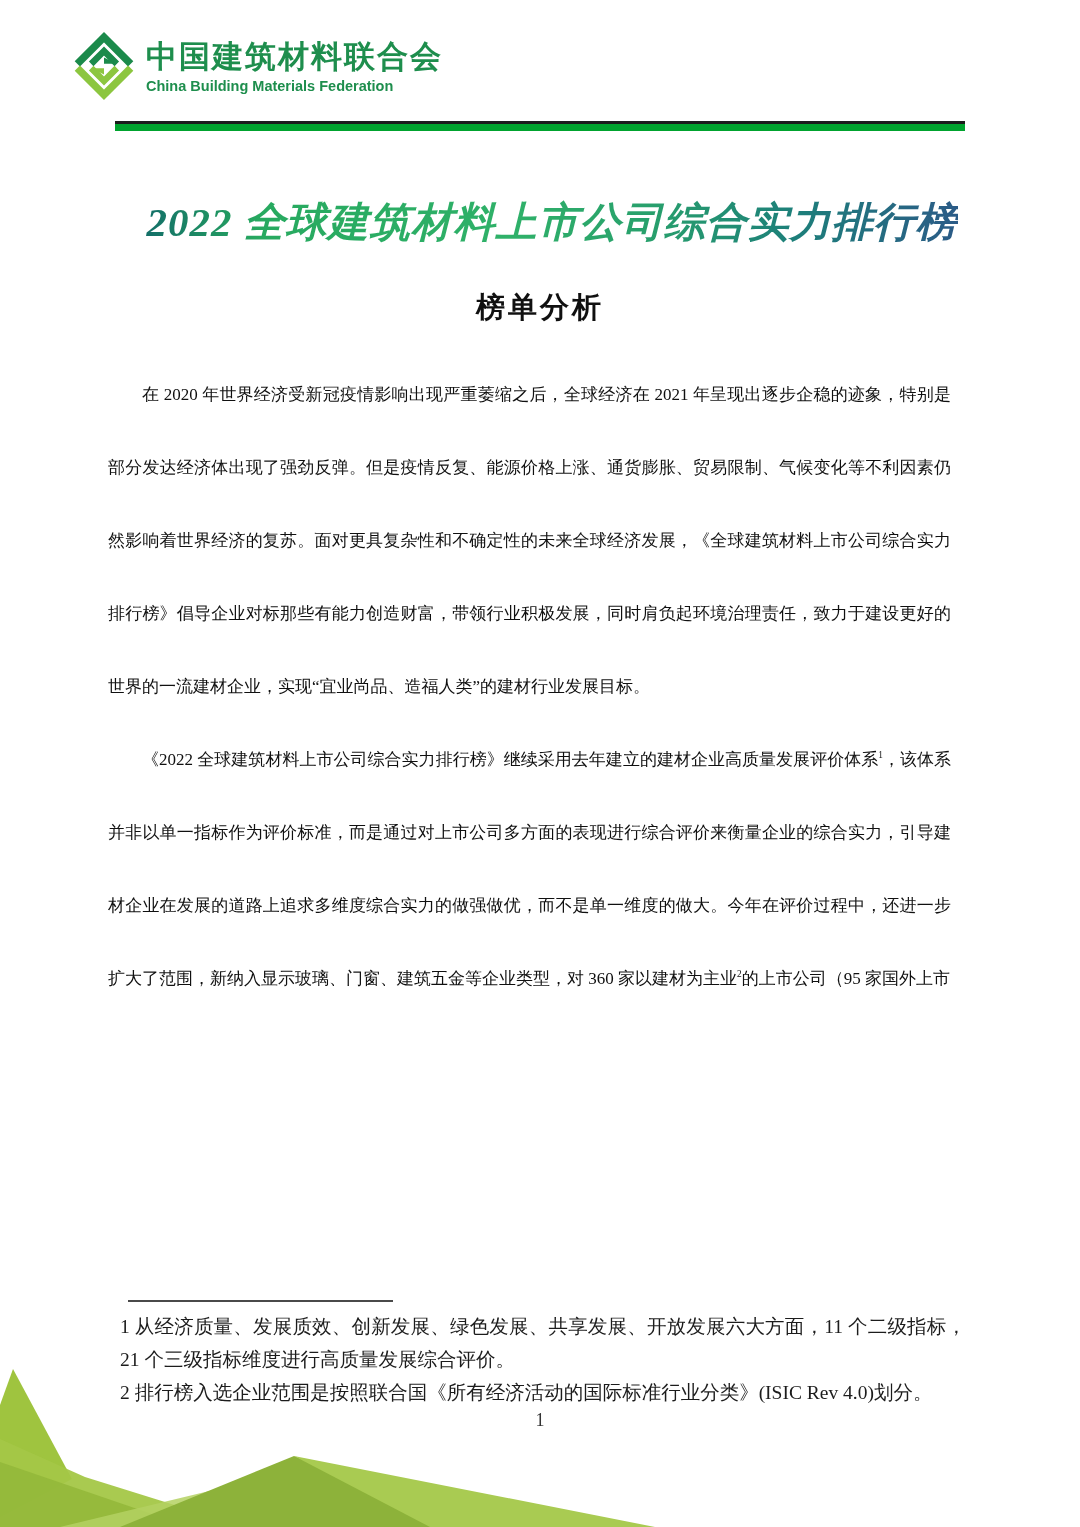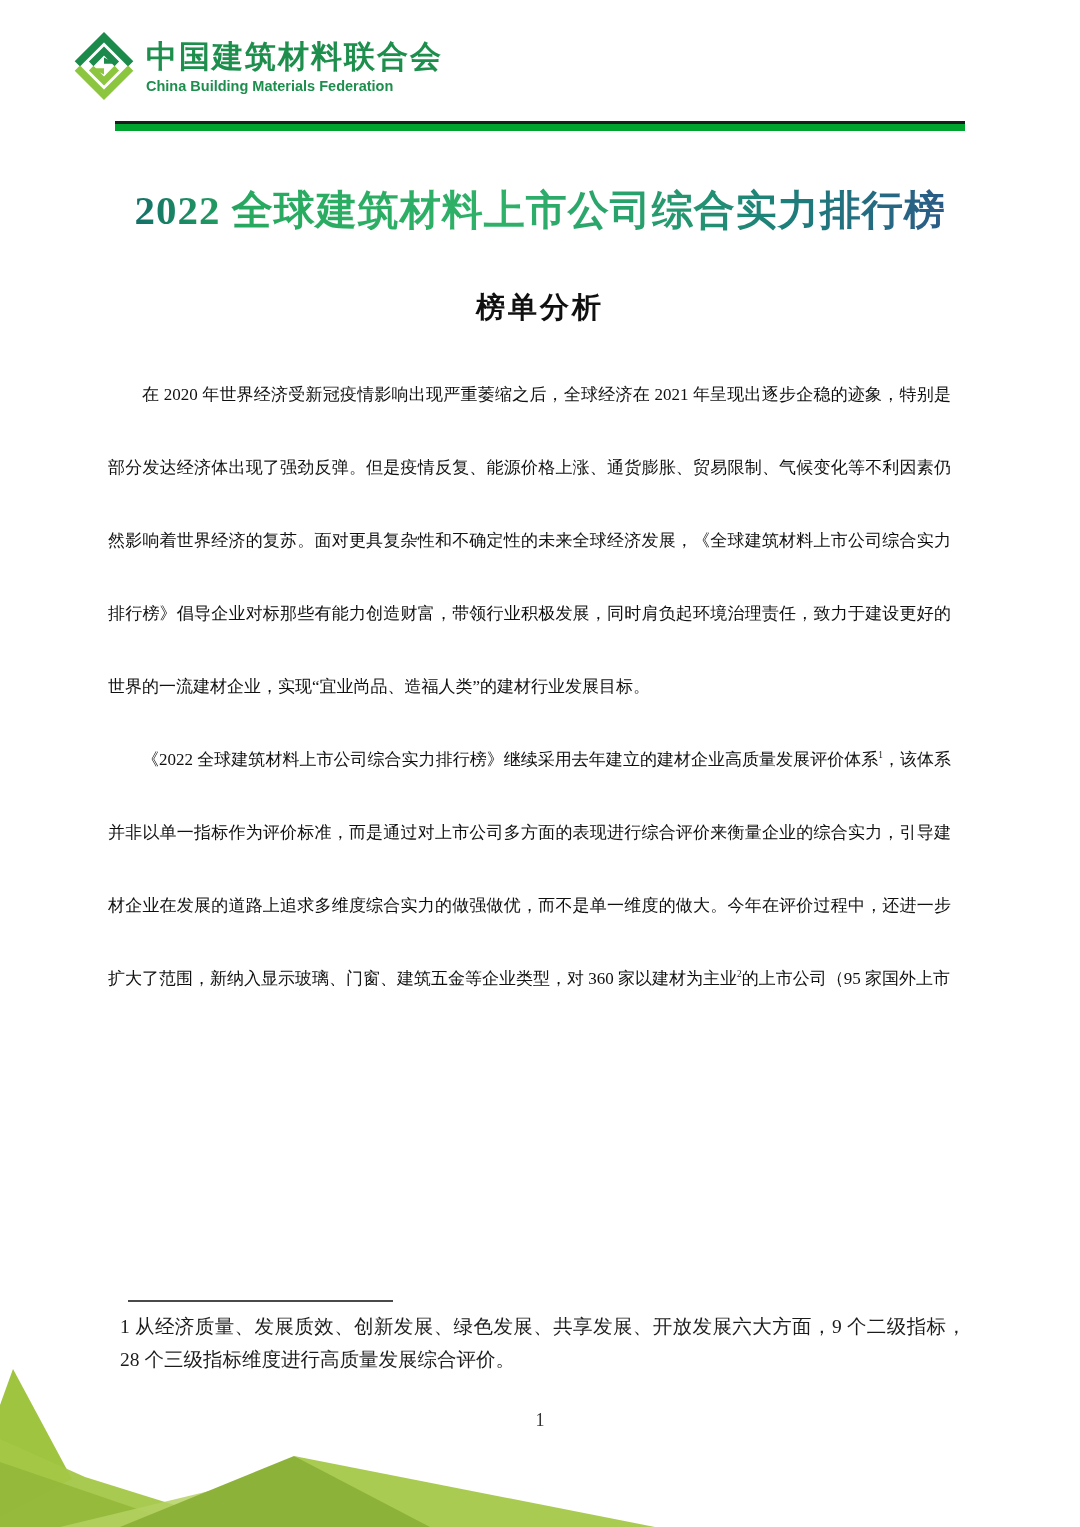--- a/index.html
+++ b/index.html
@@ -86,34 +86,35 @@
       </svg>
     </div>
     <div class="logo-text">
       <div class="zh">中国建筑材料联合会</div>
       <div class="en">China Building Materials Federation</div>
     </div>
   </div>
 
   <div class="header-rule"></div>
 
-  <h1 class="doc-title" style="margin:0;">
+  <h1 class="doc-title" style="margin:12px;font-style:italic;">
     <span class="grad">2022 全球建筑材料上市公司综合实力排行榜</span>
   </h1>
 
   <h2 class="doc-subtitle" style="margin:0;">榜单分析</h2>
 
   <div class="body-text">
     <p><span>在 2020 年世界经济受新冠疫情影响出现严重萎缩之后，全球经济在 2021 年呈现出逐步企稳的迹象，特别是部分发达经济体出现了强劲反弹。但是疫情反复、能源价格上涨、通货膨胀、贸易限制、气候变化等不利因素仍然影响着世界经济的复苏。面对更具复杂性和不确定性的未来全球经济发展，《全球建筑材料上市公司综合实力排行榜》倡导企业对标那些有能力创造财富，带领行业积极发展，同时肩负起环境治理责任，致力于建设更好的世界的一流建材企业，实现“宜业尚品、造福人类”的建材行业发展目标。</span></p>
     <p><span>《2022 全球建筑材料上市公司综合实力排行榜》继续采用去年建立的建材企业高质量发展评价体系</span><sup>1</sup><span>，该体系并非以单一指标作为评价标准，而是通过对上市公司多方面的表现进行综合评价来衡量企业的综合实力，引导建材企业在发展的道路上追求多维度综合实力的做强做优，而不是单一维度的做大。今年在评价过程中，还进一步扩大了范围，新纳入显示玻璃、门窗、建筑五金等企业类型，对 360 家以建材为主业</span><sup>2</sup><span>的上市公司（95 家国外上市</span></p>
   </div>
 
   <div class="footnotes">
     <div class="fn-sep"></div>
-    <p>1 从经济质量、发展质效、创新发展、绿色发展、共享发展、开放发展六大方面，9 个二级指标，28 个三级指标维度进行高质量发展综合评价。</p>
+    <p>1 从经济质量、发展质效、创新发展、绿色发展、共享发展、开放发展六大方面，11 个二级指标，21 个三级指标维度进行高质量发展综合评价。</p>
+    <p>2 排行榜入选企业范围是按照联合国《所有经济活动的国际标准行业分类》(ISIC Rev 4.0)划分。</p>
   </div>
 
   <div class="page-number">1</div>
 
   <div class="deco-triangles">
     <svg viewBox="0 0 660 158" preserveAspectRatio="none" xmlns="http://www.w3.org/2000/svg">
       <polygon points="13,0 72,110 0,148 0,36" fill="#9fc43f"></polygon>
       <polygon points="0,70 85,108 245,158 0,158" fill="#a4c747" opacity="0.95"></polygon>
       <polygon points="0,93 190,158 0,158" fill="#93b83a" opacity="0.9"></polygon>
       <polygon points="60,158 300,100 520,158" fill="#b4d162" opacity="0.85"></polygon>

